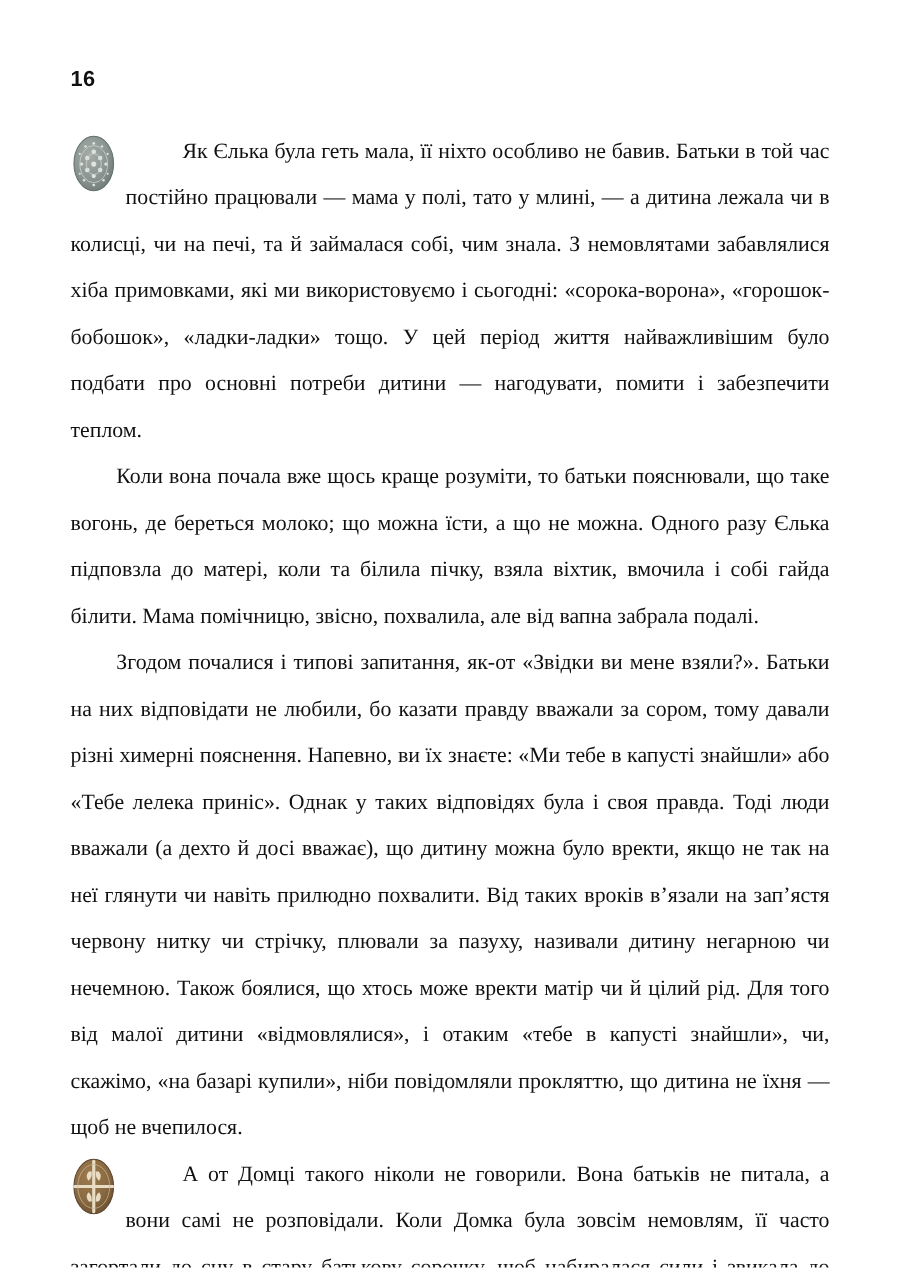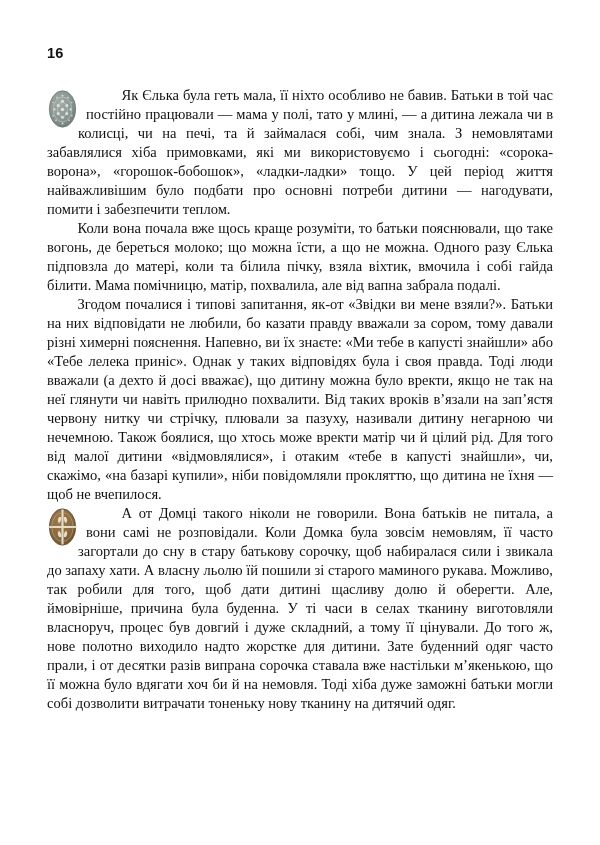--- a/index.html
+++ b/index.html
@@ -36,21 +36,21 @@
     position: absolute;
     left: 47px;
     top: 86px;
     width: 506px;
   }
   p.para {
     margin: 0;
     text-align: justify;
     text-justify: inter-word;
     font-size: 14.55px;
-    line-height: 19px;
+    line-height: 31px;
     hyphens: manual;
     -webkit-hyphens: manual;
     text-indent: 2.1em;
     color: #111111;
   }
   p.para + p.para {
     margin-top: 0;
   }
   
   p.ornamented {
@@ -111,21 +111,21 @@
           <g stroke="#cfd6d2" stroke-width="0.6" fill="none" opacity="0.85">
             <ellipse cx="15.5" cy="21.4" rx="9.2" ry="12.4"></ellipse>
             <ellipse cx="15.5" cy="21.4" rx="5.0" ry="7.0"></ellipse>
           </g>
         </svg>
       </span>
       <span>Як Єлька була геть мала, її ніхто особливо не бавив. Батьки в той час постійно працювали — мама у полі, тато у млині, — а дитина лежала чи в колисці, чи на печі, та й займалася собі, чим знала. З немовлятами забавлялися хіба примовками, які ми використовуємо і сьогодні: «сорока-ворона», «горошок-бобошок», «ладки-ладки» тощо. У цей період життя найважливішим було подбати про основні потреби дитини — нагодувати, помити і забезпечити теплом.</span>
     </p>
 
     <p class="para">
-      <span>Коли вона почала вже щось краще розуміти, то батьки пояснювали, що таке вогонь, де береться молоко; що можна їсти, а що не можна. Одного разу Єлька підповзла до матері, коли та білила пічку, взяла віхтик, вмочила і собі гайда білити. Мама помічницю, матір, похвалила, але від вапна забрала подалі.</span>
+      <span>Коли вона почала вже щось краще розуміти, то батьки пояснювали, що таке вогонь, де береться молоко; що можна їсти, а що не можна. Одного разу Єлька підповзла до матері, коли та білила пічку, взяла віхтик, вмочила і собі гайда білити. Мама помічницю, звісно, похвалила, але від вапна забрала подалі.</span>
     </p>
 
     <p class="para">
       <span>Згодом почалися і типові запитання, як-от «Звідки ви мене взяли?». Батьки на них відповідати не любили, бо казати правду вважали за сором, тому давали різні химерні пояснення. Напевно, ви їх знаєте: «Ми тебе в капусті знайшли» або «Тебе лелека приніс». Однак у таких відповідях була і своя правда. Тоді люди вважали (а дехто й досі вважає), що дитину можна було вректи, якщо не так на неї глянути чи навіть прилюдно похвалити. Від таких вроків в’язали на зап’ястя червону нитку чи стрічку, плювали за пазуху, називали дитину негарною чи нечемною. Також боялися, що хтось може вректи матір чи й цілий рід. Для того від малої дитини «відмовлялися», і отаким «тебе в капусті знайшли», чи, скажімо, «на базарі купили», ніби повідомляли прокляттю, що дитина не їхня — щоб не вчепилося.</span>
     </p>
 
     <p class="para ornamented">
       <span class="egg">
         <svg width="31" height="40" viewBox="0 0 31 40" xmlns="http://www.w3.org/2000/svg">
           <defs>

